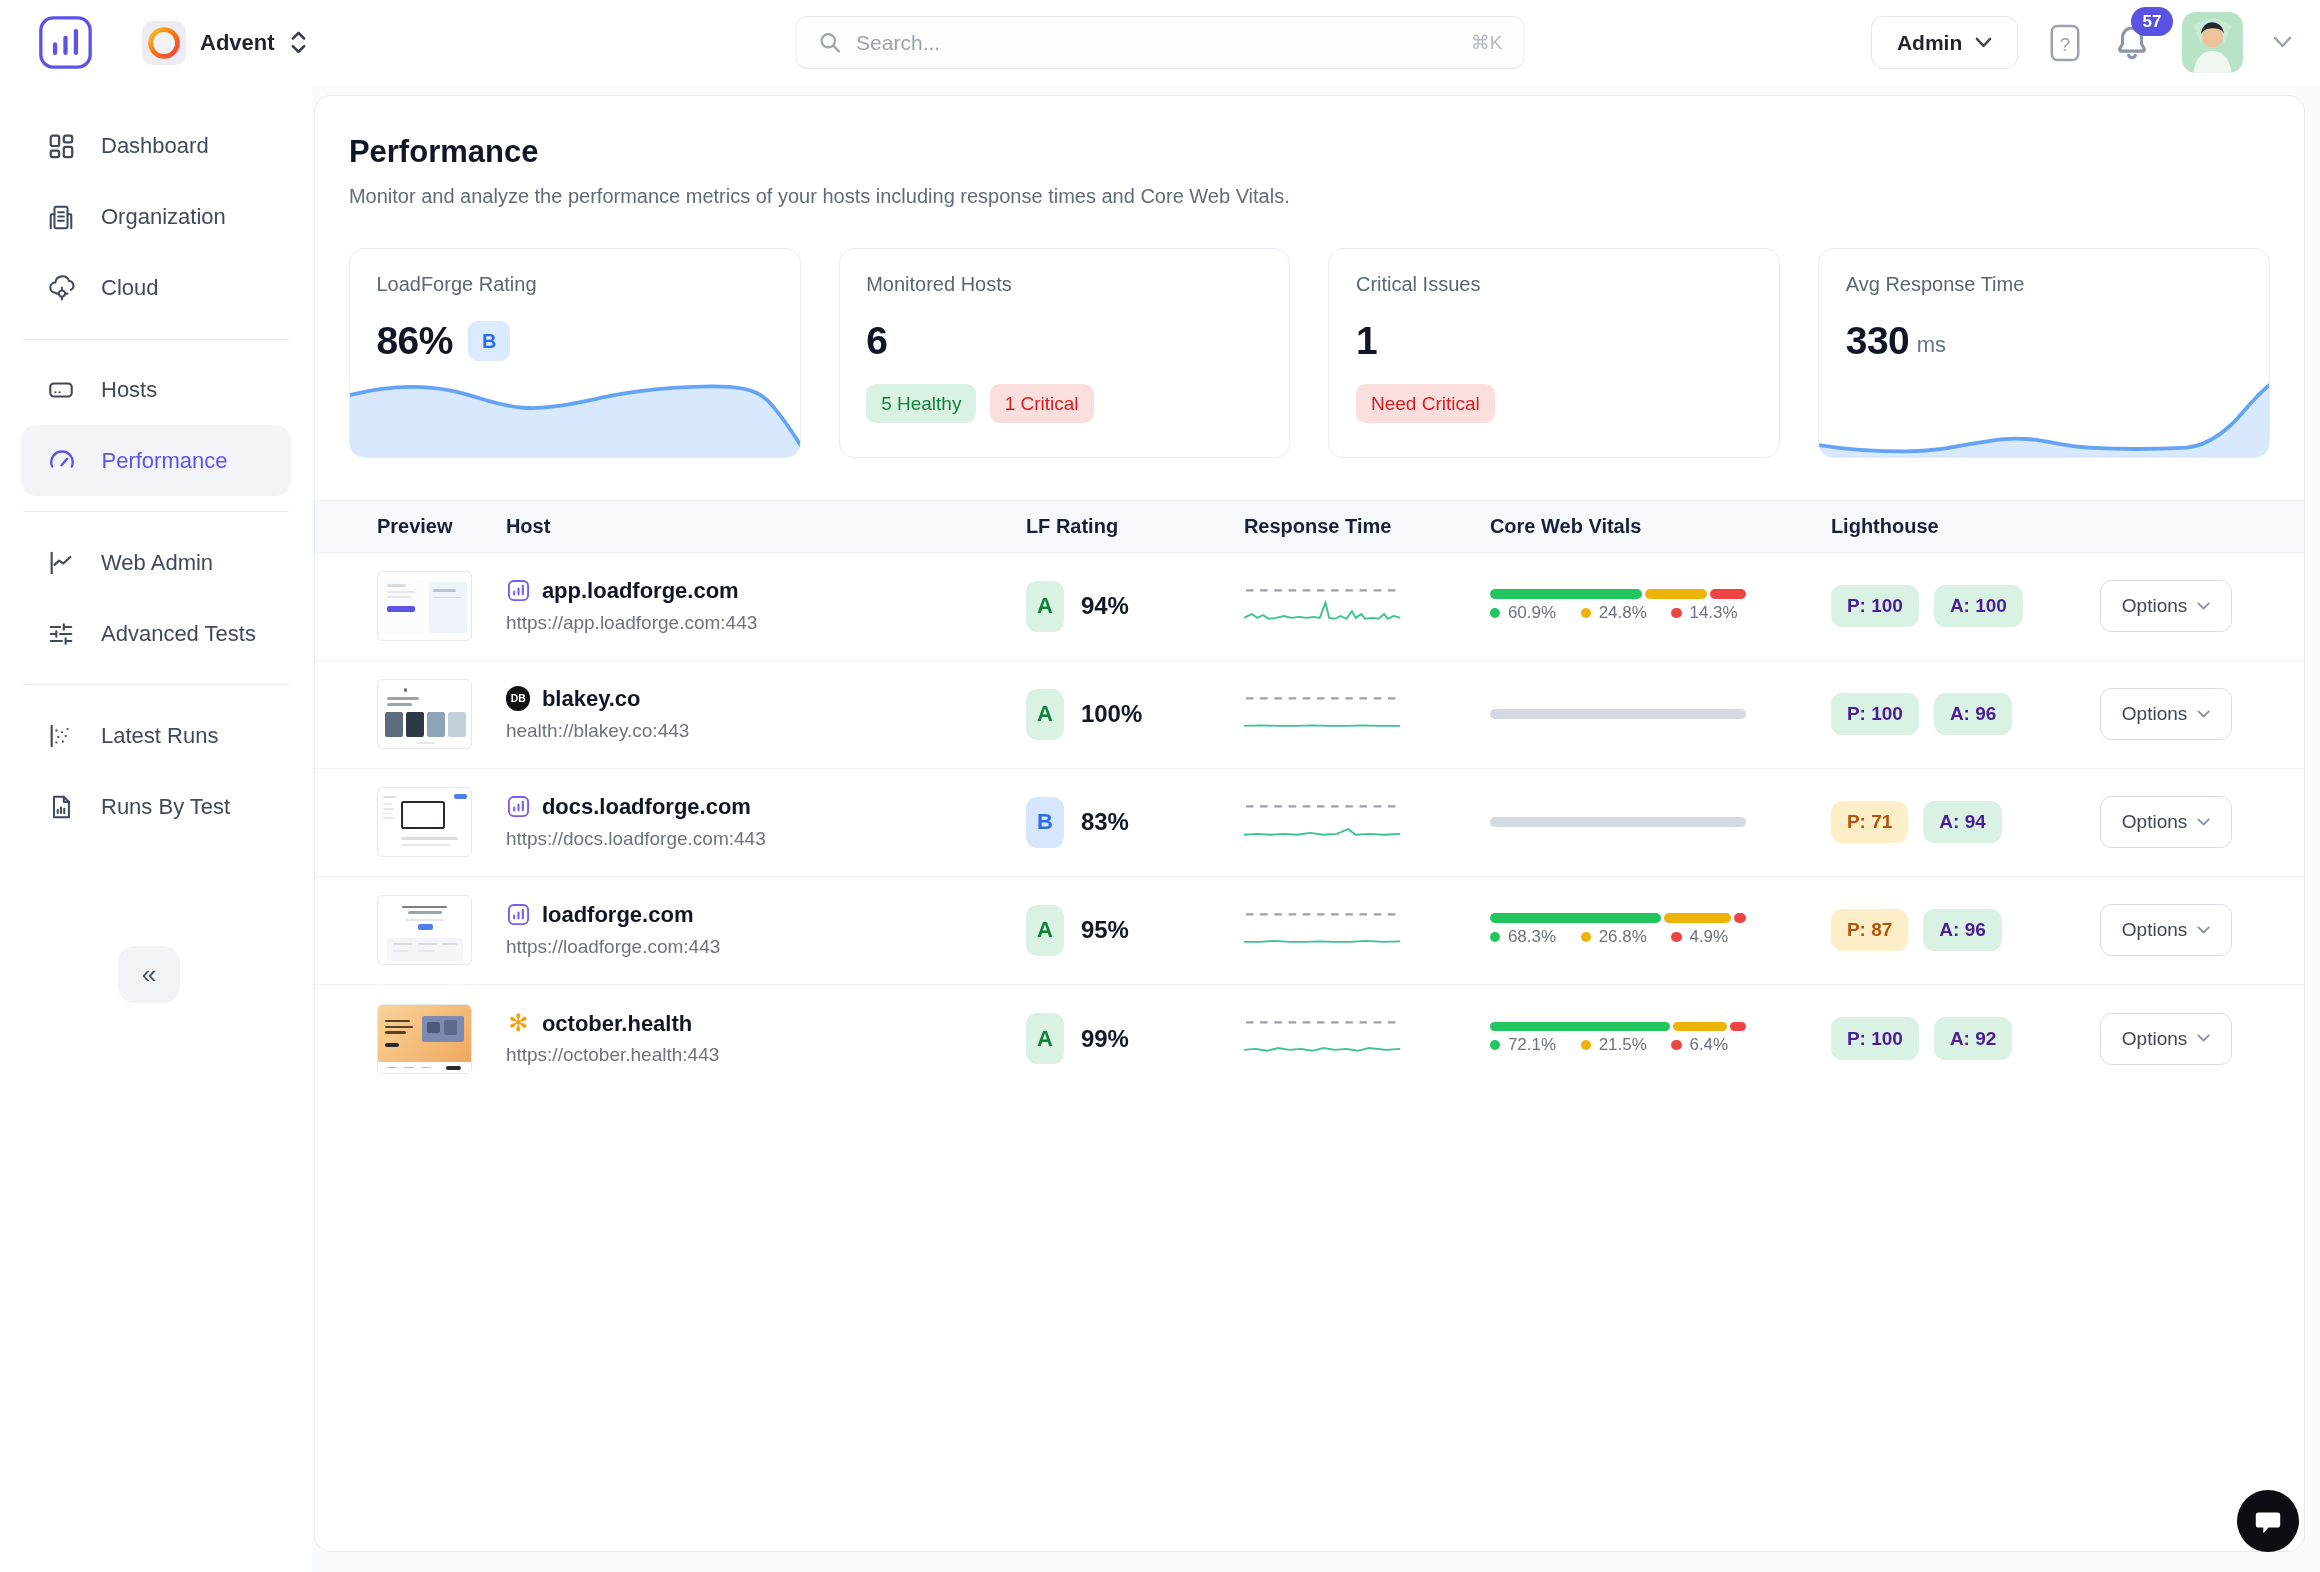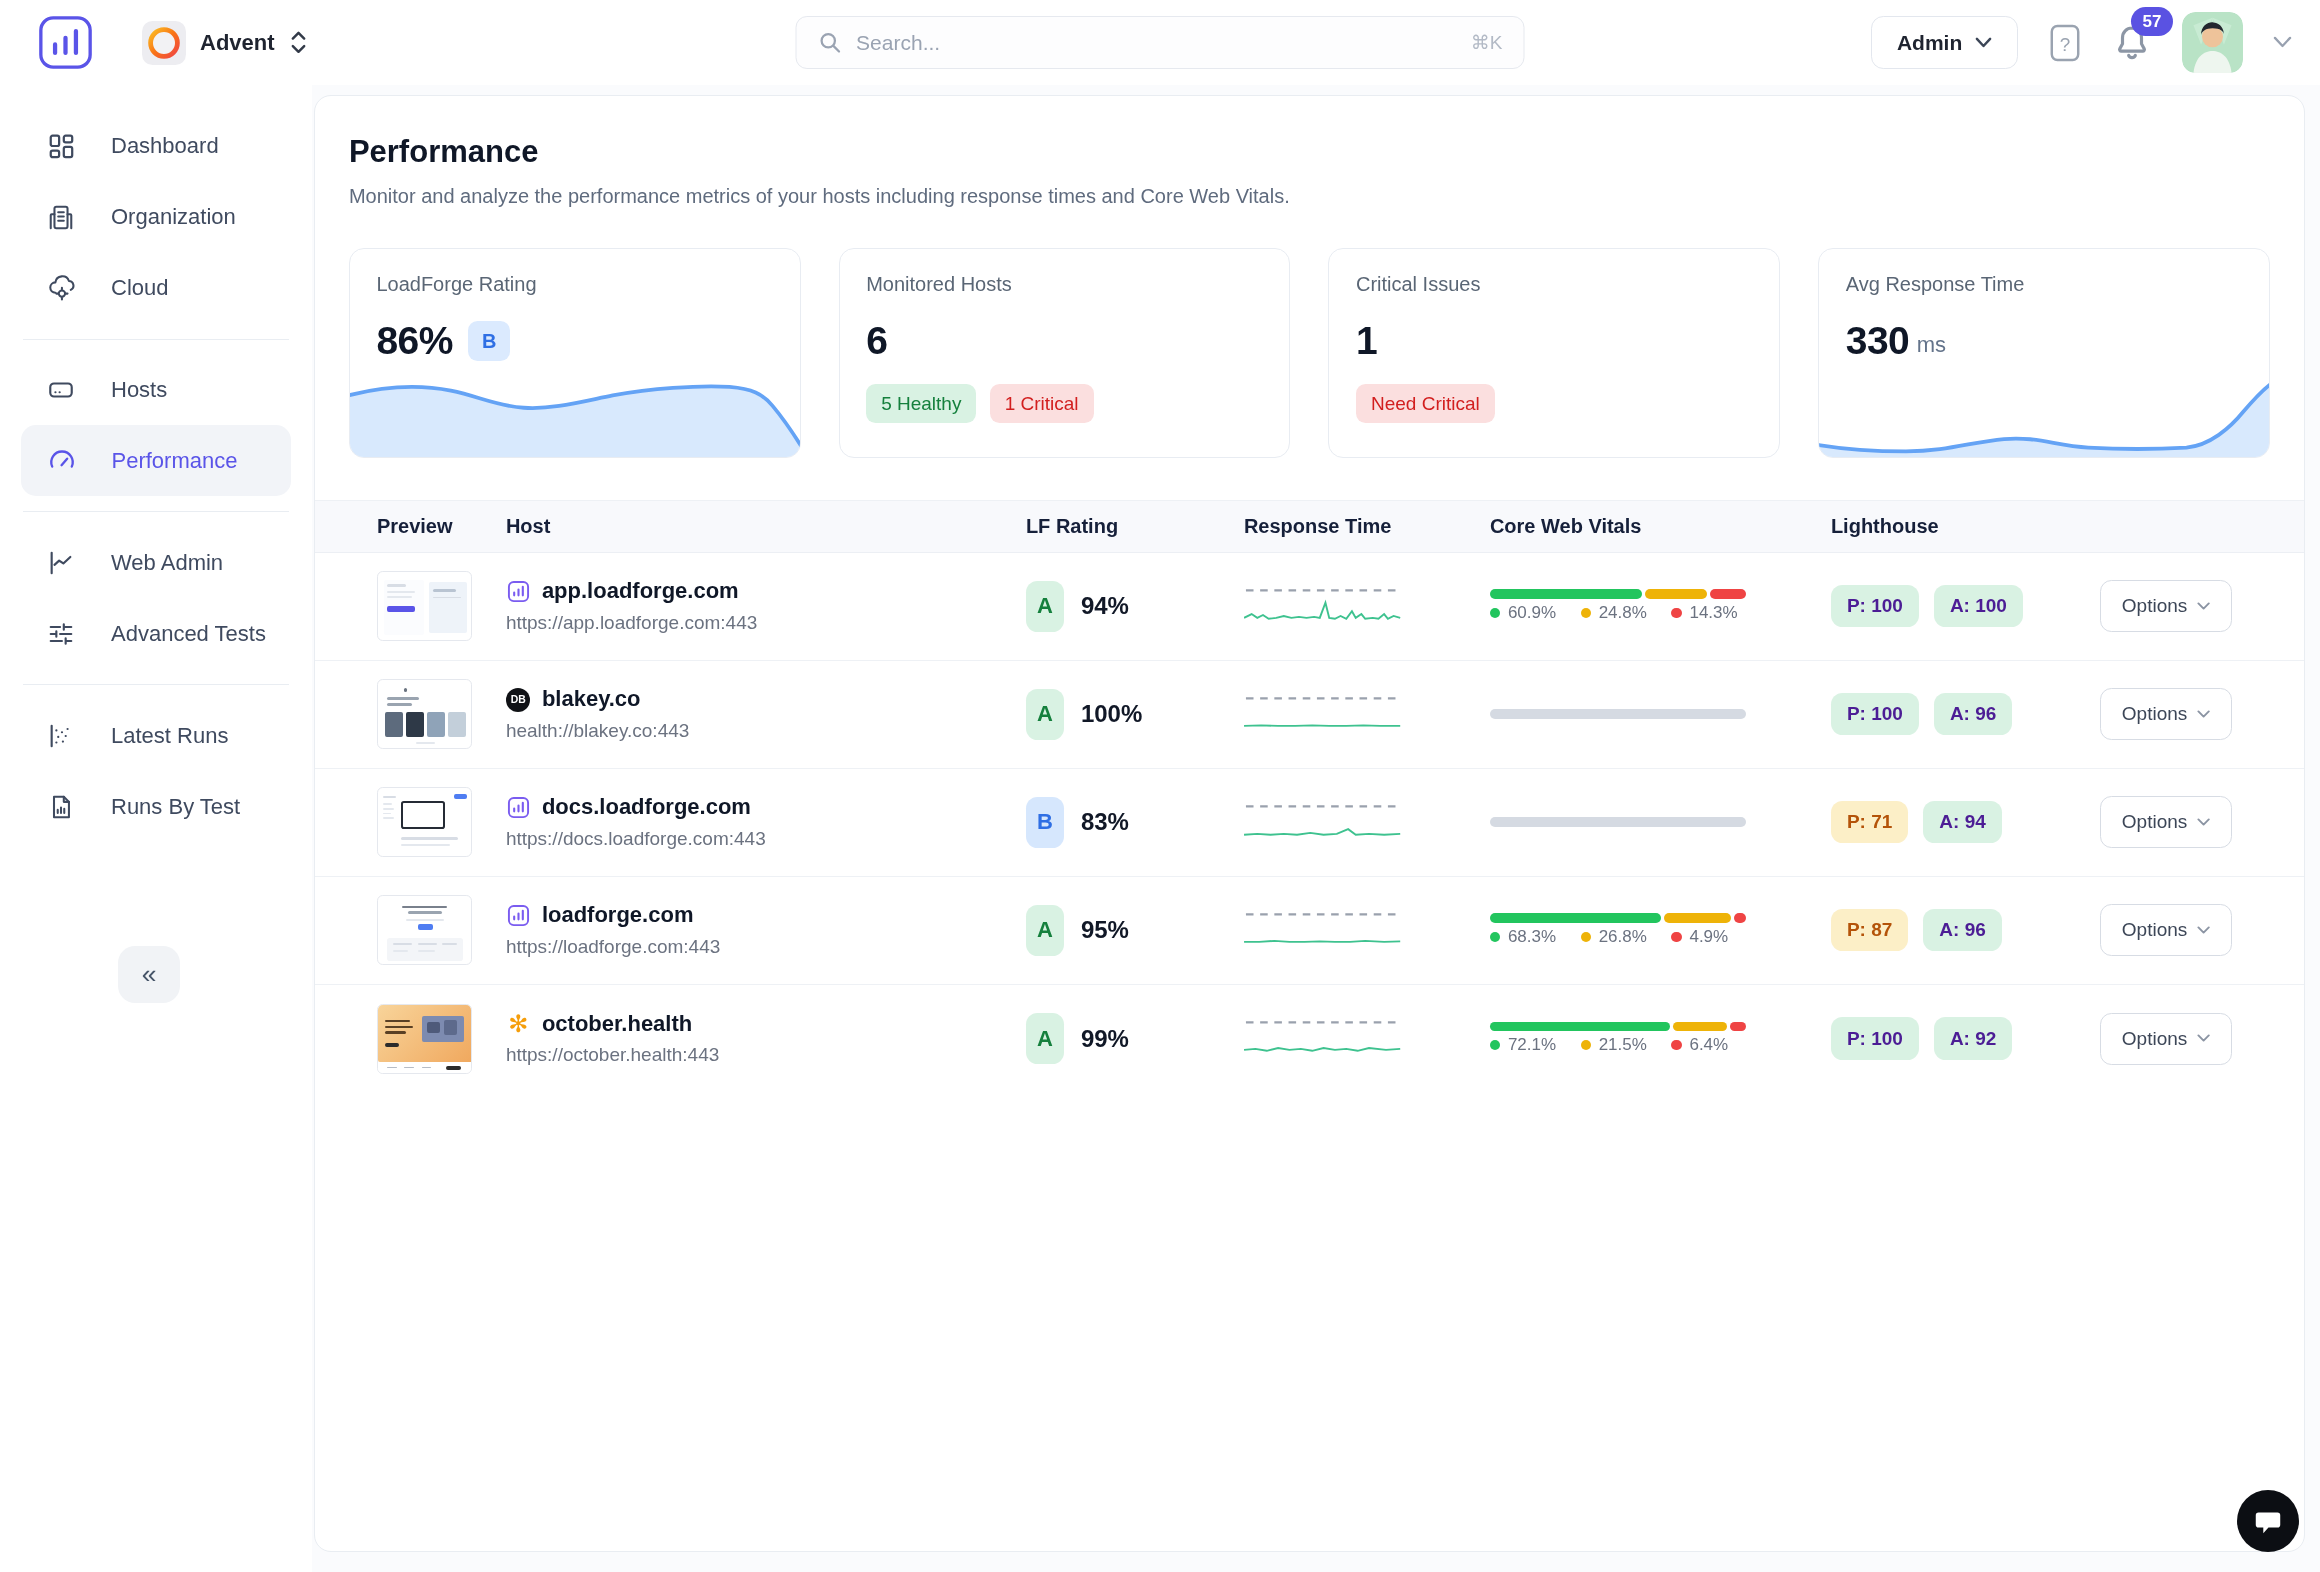--- a/index.html
+++ b/index.html
@@ -21,21 +21,21 @@
   .search-box input::placeholder { color:#9aa3b2; }
   .search-kbd { font-size:19px; color:#b3bac6; }
   .header-right { position:absolute; right:28px; top:0; height:85px; display:flex; align-items:center; gap:30px; }
   .admin-btn { display:flex; align-items:center; gap:13.2px; height:53px; padding:0 24.6px; border:1.4px solid #e3e7ee; border-radius:12.3px; background:#fff; font-size:21px; font-weight:700; color:#1f2430; cursor:pointer; font-family:"Liberation Sans",sans-serif; }
   .icon-btn { background:none; border:none; cursor:pointer; position:relative; }
   .notif-badge { position:absolute; top:-13.2px; left:19px; min-width:42px; height:29px; border-radius:15px; background:#5a52e2; color:#fff; font-size:17px; font-weight:700; display:flex; align-items:center; justify-content:center; padding:0 7.6px; }
   .avatar { width:61px; height:61px; border-radius:13.2px; overflow:hidden; cursor:pointer; }
 
   
   .sidebar { position:absolute; top:85px; left:0; bottom:0; width:312px; background:#fff; padding-top:25.6px; }
-  .side-item { height:71px; display:flex; align-items:center; gap:36px; padding-left:47px; font-size:22px; color:#3f4a5f; cursor:pointer; }
+  .side-item { height:71px; display:flex; align-items:center; gap:26px; padding-left:47px; font-size:22px; color:#3f4a5f; cursor:pointer; }
   .side-item .s-icon { width:28px; height:28px; flex:0 0 28px; }
   .side-item.active { background:#f2f4f8; border-radius:15px; margin:0 21px; padding-left:26.5px; color:#5a54e8; font-weight:500; }
   .side-divider { height:0.9px; background:#e9edf2; margin:15px 23px; }
   .collapse-btn { margin:104px 0 0 118px; width:62px; height:57px; border-radius:17px; background:#f1f3f6; border:none; font-size:26.5px; color:#475569; cursor:pointer; font-family:"Liberation Sans",sans-serif; }
 
   
   .content { position:absolute; left:312px; top:85px; right:0; bottom:0; background:#fafbfd; }
   .main-card { position:absolute; left:1.9px; top:9.5px; right:15px; bottom:21px; background:#fff; border:0.9px solid #e9edf2; border-radius:17px; overflow:hidden; }
   .page-head { padding:38px 34px 0 34px; }
   .page-title { font-size:31px; font-weight:700; color:#0f1727; }
@@ -60,21 +60,21 @@
   .perf-table { margin-top:42px; }
   .trow, .thead { display:grid; grid-template-columns:129px 520px 218px 246px 341px 237px 1fr; align-items:center; padding:0 72px 0 62px; }
   .thead { height:53px; background:#f8f9fc; border-top:0.9px solid #eef1f5; border-bottom:0.9px solid #eceff4; font-size:20px; font-weight:700; color:#16203a; }
   .trow { height:108px; border-bottom:0.9px solid #eef1f5; }
   .trow:last-child { border-bottom:none; }
 
   .thumb { width:95px; height:70px; border:0.9px solid #e5e8ee; border-radius:5.7px; background:#fff; position:relative; overflow:hidden; }
   .t-line { position:absolute; background:#d8dde5; border-radius:1.9px; }
   .t-box  { position:absolute; border-radius:1.9px; }
 
-  .host-line { display:flex; align-items:flex-end; gap:11.4px; }
+  .host-line { display:flex; align-items:flex-start; gap:11.4px; }
   .host-name { font-size:22px; font-weight:700; color:#0f1727; }
   .host-url { margin-top:7.6px; font-size:19px; color:#6b7280; }
   .favicon { width:24.6px; height:24.6px; flex:0 0 24.6px; display:flex; align-items:center; justify-content:center; }
   .fav-db { border-radius:50%; background:#101216; color:#fff; font-size:10.4px; font-weight:700; letter-spacing:0; }
   .fav-flower { font-size:24px; color:#f59e0b; line-height:1; }
 
   .c-rating { display:flex; align-items:center; gap:17px; }
   .grade-badge { width:38px; height:51px; border-radius:11.4px; display:flex; align-items:center; justify-content:center; font-size:22px; font-weight:600; }
   .grade-badge.green { background:#d9f2e3; color:#15803d; }
   .grade-badge.blue  { background:#d6e7fd; color:#2f6fe4; }

